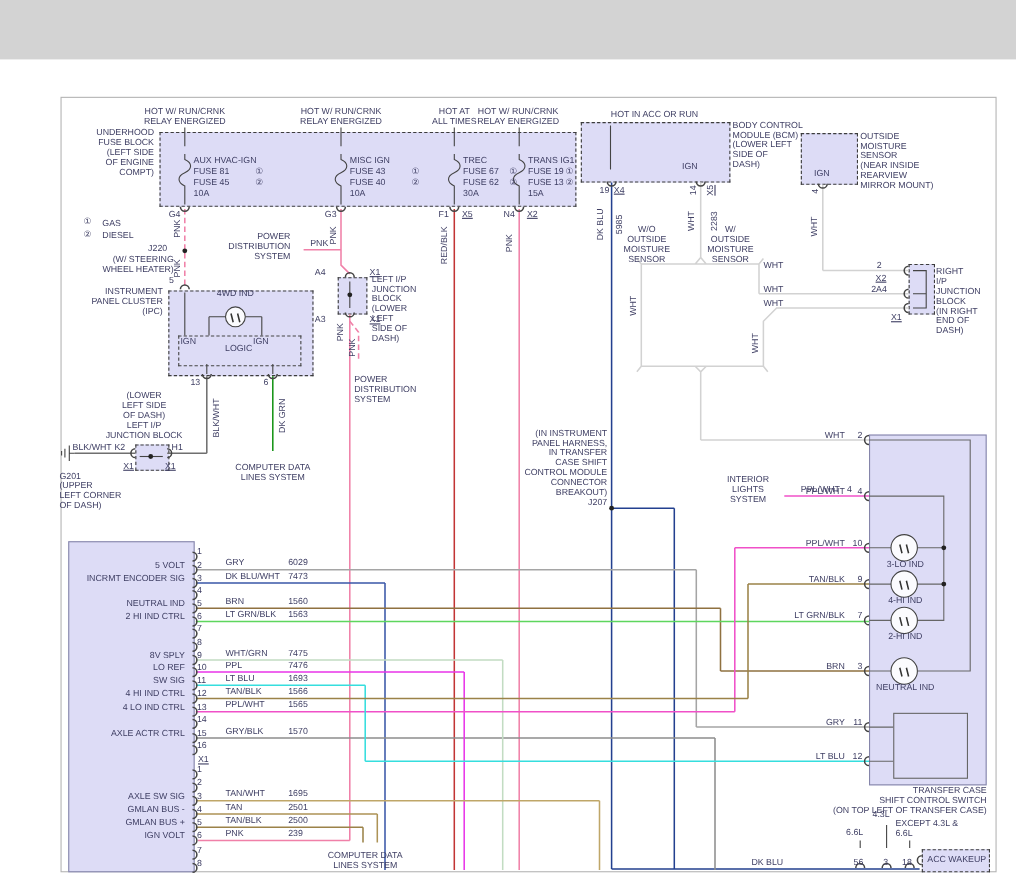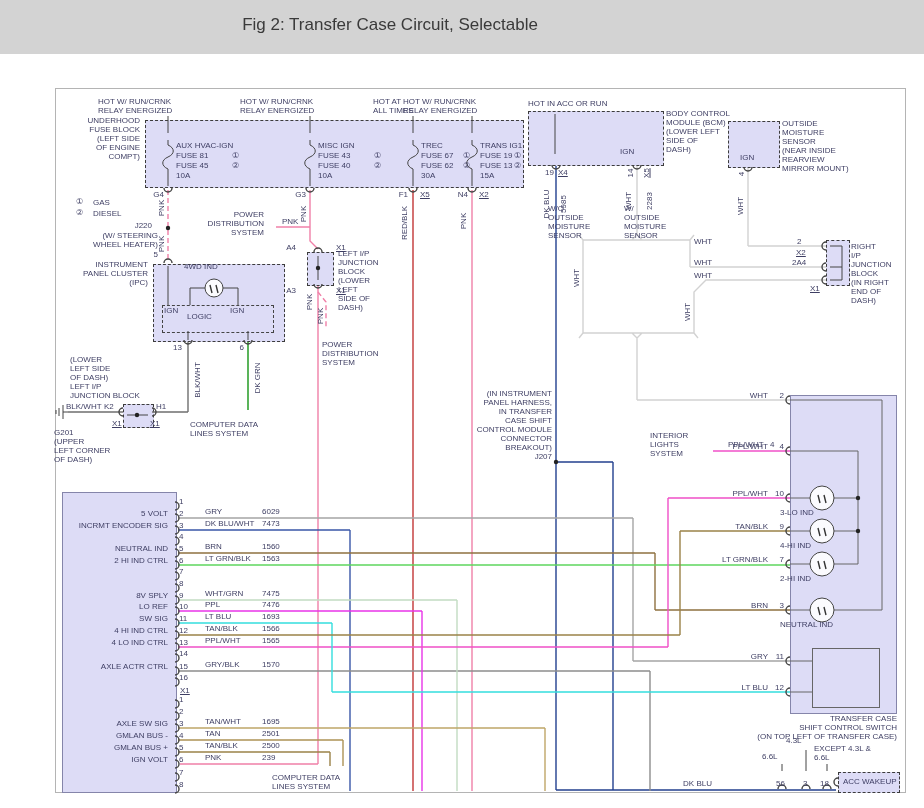--- a/index.html
+++ b/index.html
@@ -2,37 +2,36 @@
 <html style="--boxfill: #dddcf6;"><head>
 <meta charset="utf-8">
 <style>
   html,body{margin:0;padding:0;background:#fff;}
   #stage{position:relative;width:924px;height:808px;overflow:hidden;background:#fff;
          font-family:"Liberation Sans",sans-serif;}
   #band{position:absolute;left:0;top:0;width:924px;height:54px;background:#d3d3d3;}
   #ttl{position:absolute;left:55px;top:15px;width:670px;text-align:center;font-size:17px;color:#3a3a3a;}
   #frame{position:absolute;left:55px;top:88px;width:849px;height:703px;border:1px solid #b4b4b4;}
   .lb{position:absolute;font-size:8px;line-height:9px;color:#3e3e63;white-space:pre-line;z-index:3;}
-  .ra{text-align:right}.ct{}
+  .ra{text-align:right}.ct{text-align:center}
   .ul{text-decoration:underline}
   .rot{transform:translate(-50%,-50%) rotate(-90deg);white-space:nowrap;z-index:3;}
   .pbox{position:absolute;background:var(--boxfill,#dddcf6);border:1px dashed #3c3c3c;z-index:1;}
   .sbox{position:absolute;background:var(--boxfill,#dddcf6);border:1px solid #8585aa;z-index:1;}
   .wbox{position:absolute;border:1px solid #666;z-index:2;background:transparent;}
   svg{position:absolute;left:0;top:0;z-index:2;}
   svg path{fill:none;stroke-width:1.4;}
   svg path.blk{stroke:#444;stroke-width:1;}
   svg path.gr2{stroke:#666;stroke-width:1;}
 </style>
 </head>
 <body>
 
 <div id="stage">
   <div id="band"></div>
-  <div id="ttl" class="ct">Fig 2: Transfer Case Circuit, Selectable</div>
   <div id="frame"></div>
 
   <div class="pbox" style="left:145px;top:120px;width:377px;height:66px"></div>
   <div class="pbox" style="left:528px;top:111px;width:134px;height:53px"></div>
   <div class="pbox" style="left:728px;top:121px;width:50px;height:45px"></div>
   <div class="pbox" style="left:307px;top:252px;width:25px;height:32px"></div>
   <div class="pbox" style="left:826px;top:240px;width:22px;height:44px"></div>
   <div class="pbox" style="left:153px;top:264px;width:130px;height:76px"></div>
   <div class="wbox" style="left:162px;top:305px;width:110px;height:26px;border-style:dashed;border-color:#444"></div>
   <div class="pbox" style="left:123px;top:404px;width:29px;height:22px"></div>

